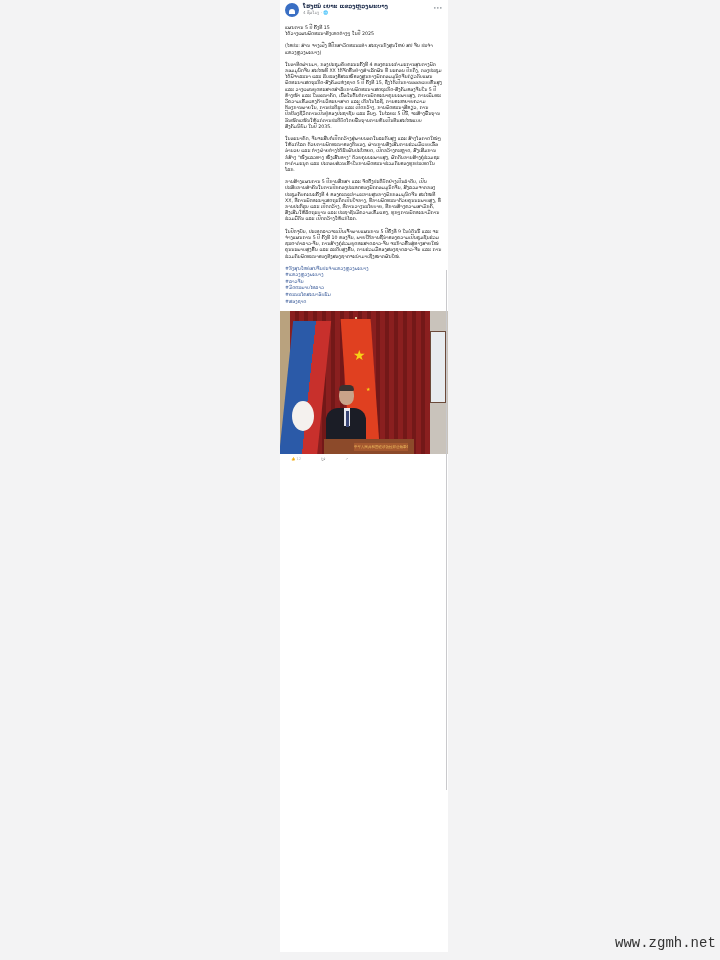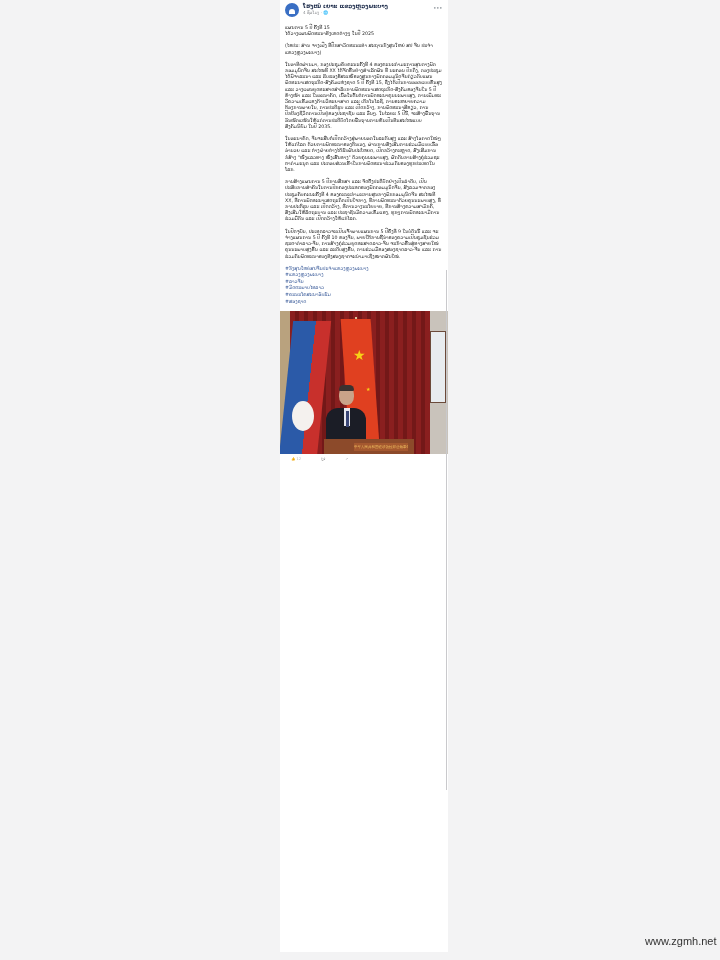--- a/index.html
+++ b/index.html
@@ -29,21 +29,21 @@
   .pole{position:absolute;left:75px;top:6px;width:2px;height:10px;background:#d9c39a;}
   .person-body{position:absolute;left:46px;top:97px;width:40px;height:46px;background:#1b1d26;border-radius:12px 12px 0 0;}
   .person-head{position:absolute;left:59px;top:75px;width:15px;height:19px;background:#c9a389;border-radius:45%;}
   .hair{position:absolute;left:59px;top:74px;width:15px;height:6px;background:#3a3230;border-radius:7px 7px 2px 2px;}
   .shirt{position:absolute;left:64px;top:97px;width:6px;height:18px;background:#e8e8ee;}
   .tie{position:absolute;left:66px;top:100px;width:2.5px;height:16px;background:#3a4676;}
   .podium{position:absolute;left:44px;top:128px;width:90px;height:20px;background:#8c4a2a;}
   .podium-sign{position:absolute;left:74px;top:132px;width:54px;height:8px;background:#a4582f;color:#f0c060;font-size:3.5px;line-height:8px;text-align:center;white-space:nowrap;overflow:hidden;}
   .react{height:9px;display:flex;gap:20px;padding-left:6px;font-size:3.5px;color:#b0b3b8;align-items:center;}
   .scrollbar{position:absolute;left:446px;top:270px;width:1px;height:520px;background:#c9c9cc;}
-  .watermark{position:absolute;left:645px;top:935px;font-family:Liberation Sans, sans-serif;font-size:11px;color:#333;}
+  .watermark{position:absolute;left:615px;top:935px;font-family:Liberation Mono, monospace;font-size:14px;color:#333;}
 </style>
 </head>
 <body>
 
 <div class="post">
   <div class="hdr">
     <div class="avatar"></div>
     <div class="meta">
       <div class="page-name">ໂຮງໝໍ ເຍາະ ແຂວງຫຼວງພະບາງ</div>
       <div class="time">4 ຊົ່ວໂມງ · 🌐</div>

